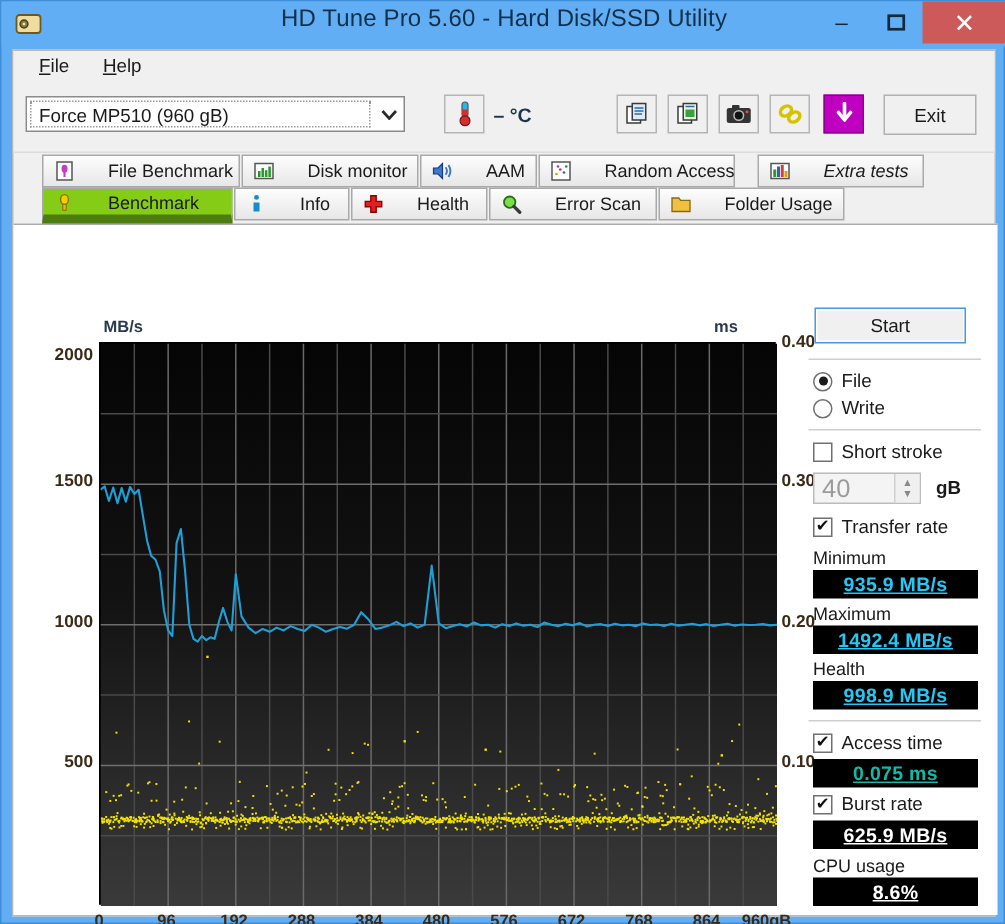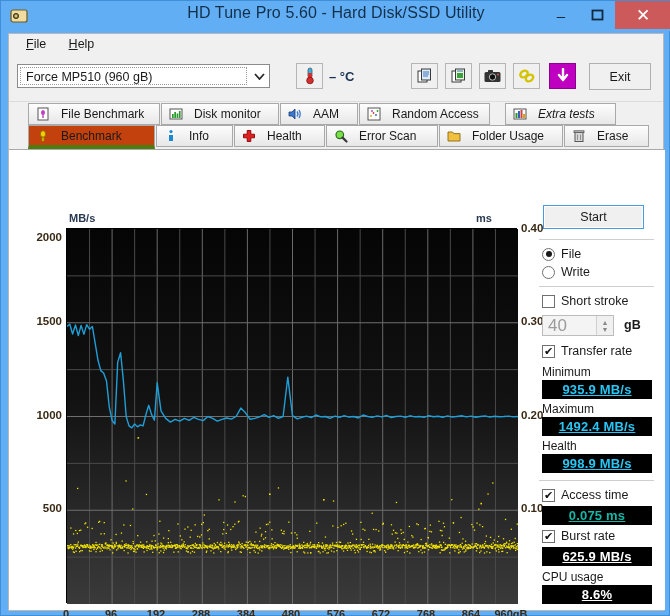--- a/index.html
+++ b/index.html
@@ -110,27 +110,27 @@
   #tabrow1 {
     position: absolute; left: 0; top: 69px; width: 100%; height: 23px;
   }
   #tabrow2 {
     position: absolute; left: 0; top: 91px; width: 100%; height: 25px;
   }
   .tab {
     position: absolute; top: 0; height: 22px;
     background: linear-gradient(#fdfdfd, #e7e7e7);
     border: 1px solid #a9a9a9;
-    display: flex; align-items: center; gap: 11px;
+    display: flex; align-items: center; gap: 22px;
     padding: 0 7px;
     font-size: 12px; color: #1a1a1a;
     white-space: nowrap;
   }
   .tab.active {
-    background: #c2410c; border-bottom: 4px solid #4d7c0f; height: 24px;
+    background: #84cc16; border-bottom: 6px solid #4d7c0f; height: 24px;
     z-index: 5;
   }
   .tab .ticon { width: 14px; height: 14px; display: inline-block; flex: none; }
 
   
   #panel {
     position: absolute; left: 0; top: 115px; width: 656px; height: 461px;
     background: #fff; border-top: 1px solid #a9a9a9;
   }
 
@@ -398,31 +398,20 @@
         </span>
         <span>Error Scan</span>
       </div>
       <div class="tab" style="left:430px; width:124px;">
         <span class="ticon">
           <svg width="14" height="14" viewBox="0 0 14 14">
               <path d="M1 3 H5.5 L6.8 4.6 H13 V12 H1 Z" fill="#f0c040" stroke="#8a6a10" stroke-width="0.9"></path>
             </svg>
         </span>
         <span>Folder Usage</span>
-      </div>
-      <div class="tab" style="left:555px; width:85px;">
-        <span class="ticon">
-          <svg width="14" height="14" viewBox="0 0 14 14">
-              <rect x="3" y="3.5" width="8" height="9" fill="#d8d8d8" stroke="#555" stroke-width="1"></rect>
-              <rect x="2" y="1.8" width="10" height="1.8" fill="#c0c0c0" stroke="#555" stroke-width="0.8"></rect>
-              <line x1="5.5" y1="5.5" x2="5.5" y2="11" stroke="#888" stroke-width="0.9"></line>
-              <line x1="8.5" y1="5.5" x2="8.5" y2="11" stroke="#888" stroke-width="0.9"></line>
-            </svg>
-        </span>
-        <span>Erase</span>
       </div>
     </div>
 
     <div id="panel">
 
       <div id="chart-wrap">
         <div class="unit-lbl" id="u-left" style="left:48px; top:0px;">MB/s</div>
         <div class="unit-lbl" id="u-right" style="left:455px; top:0px;">ms</div>
 
         <div class="axis-lbl" style="left:0px; top:19px; width:41px;">2000</div>

